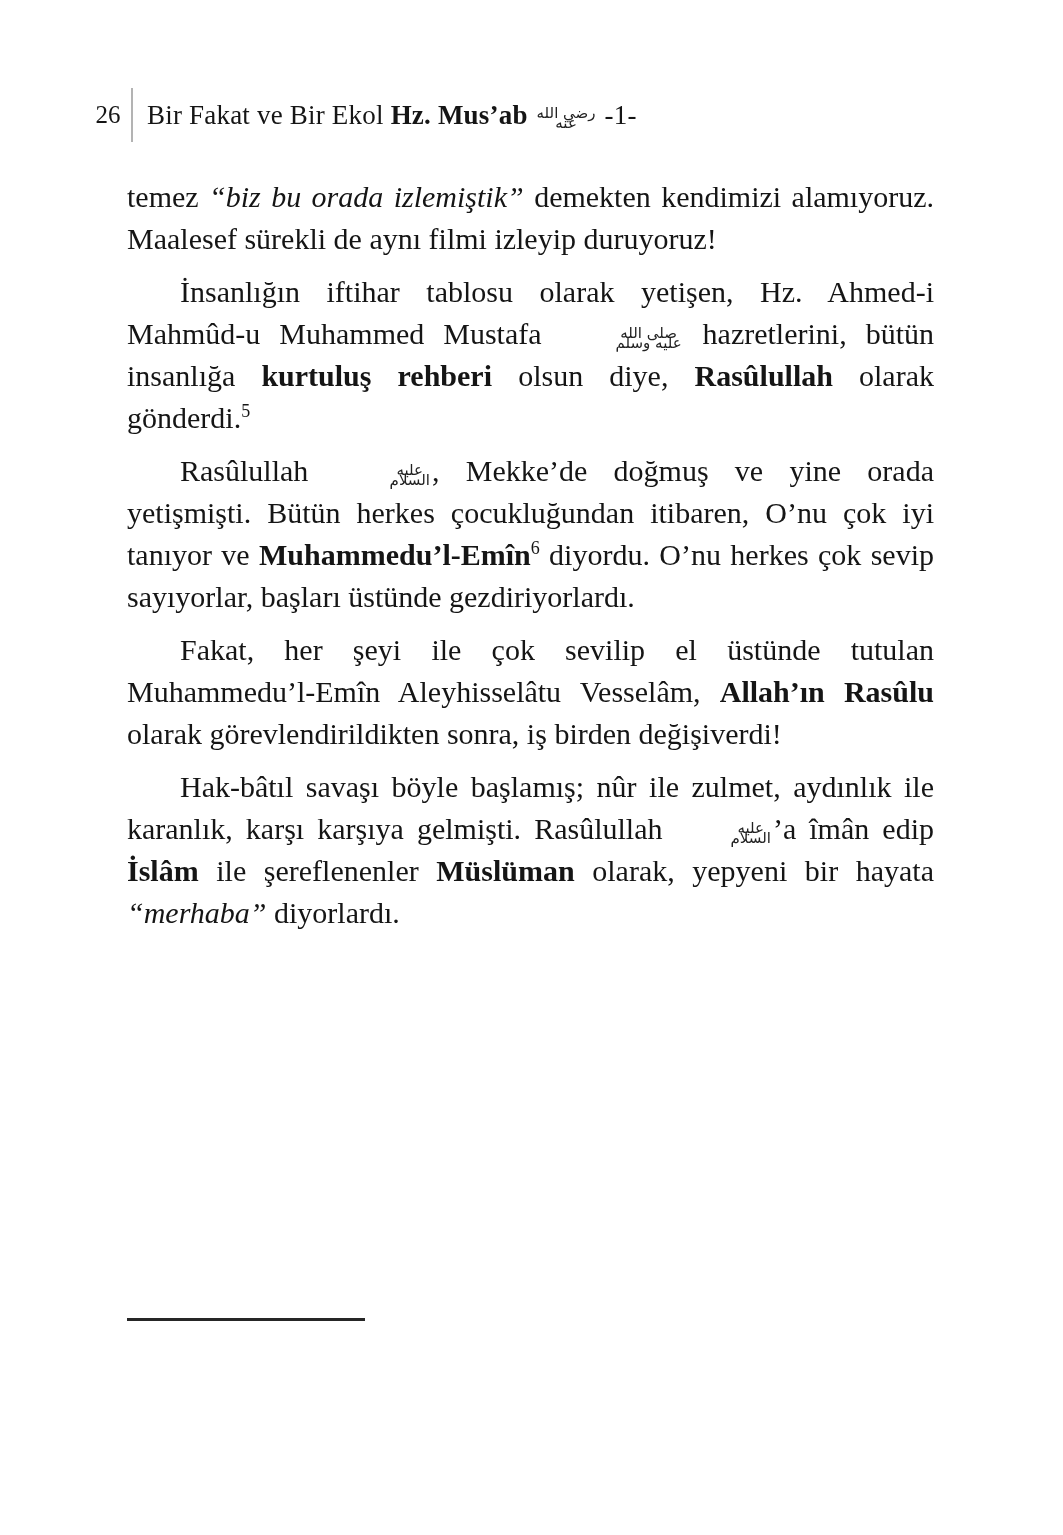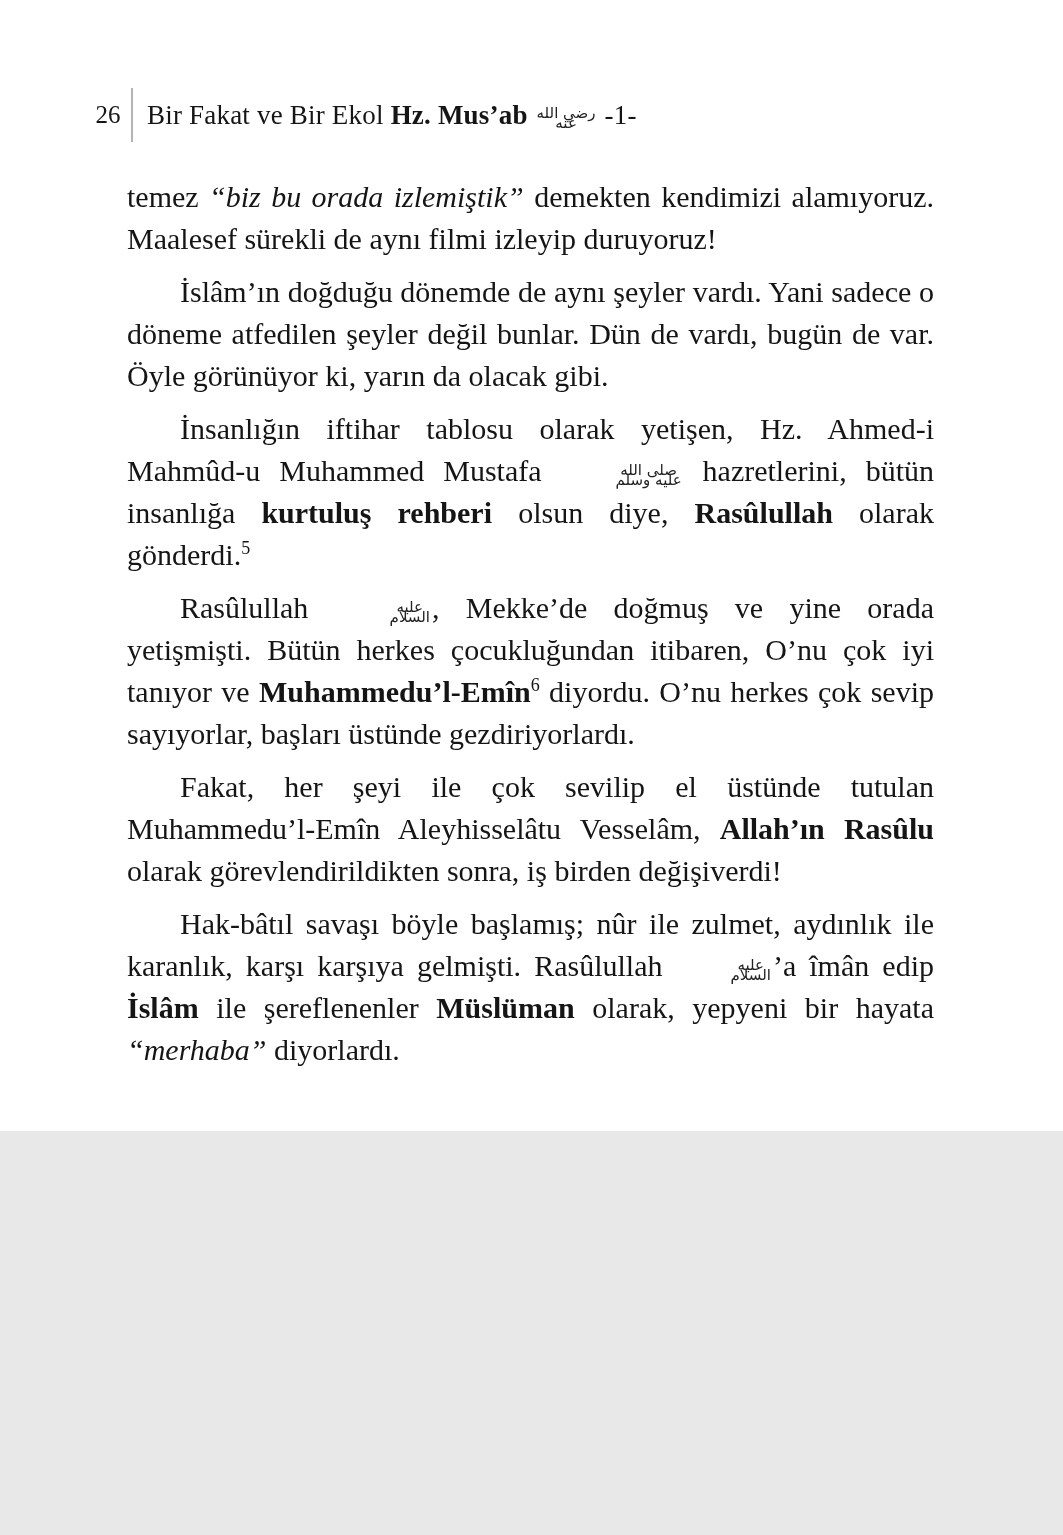--- a/index.html
+++ b/index.html
@@ -1,19 +1,19 @@
 <!DOCTYPE html>
 <html lang="tr"><head>
 <meta charset="utf-8">
 <style>
   html, body { margin: 0; padding: 0; background: #e8e8e8; }
   .page {
     position: relative;
     width: 1063px;
-    height: 1131px;
+    height: 1535px;
     margin: 0 auto;
     background: #ffffff;
     color: #151515;
     font-family: "Liberation Serif", "DejaVu Serif", serif;
     overflow: hidden;
   }
 
   
   .page-header {
     position: absolute;
@@ -105,21 +105,20 @@
   <header class="page-header">
     <span class="page-number">26</span>
     <span class="header-divider"></span>
     <span class="header-title"><span>Bir Fakat ve Bir Ekol </span><span class="bold">Hz. Mus’ab</span>
       <span class="calligraphy"><span class="cal-line">رضي الله</span><span class="cal-line">عنه</span></span><span> -1-</span>
     </span>
   </header>
 
   <main class="body-text" id="body-text">
       <p class="para"><span class="seg-n">temez </span><span class="seg-i">“biz bu orada izlemiştik”</span><span class="seg-n"> demekten kendimizi alamıyoruz. Maalesef sürekli de aynı filmi izleyip duruyoruz!</span></p>
-      <p class="para indent"><span class="seg-n">İslâm’ın doğduğu dönemde de aynı şeyler vardı. Yani sadece o döneme atfedilen şeyler değil bunlar. Dün de vardı, bugün de var. Öyle görünüyor ki, yarın da olacak gibi.</span></p>
       <p class="para indent"><span class="seg-n">İnsanlığın iftihar tablosu olarak yetişen, Hz. Ahmed-i Mahmûd-u Muhammed Mustafa </span><span class="calligraphy"><span class="cal-line">صلى الله</span><span class="cal-line">عليه وسلم</span></span><span class="seg-n"> hazretlerini, bütün insanlığa </span><span class="seg-b">kurtuluş rehberi</span><span class="seg-n"> olsun diye, </span><span class="seg-b">Rasûlullah</span><span class="seg-n"> olarak gönderdi.</span><sup class="seg-sup">5</sup></p>
       <p class="para indent"><span class="seg-n">Rasûlullah </span><span class="calligraphy"><span class="cal-line">عليه</span><span class="cal-line">السلام</span></span><span class="seg-n">, Mekke’de doğmuş ve yine orada yetişmişti. Bütün herkes çocukluğundan itibaren, O’nu çok iyi tanıyor ve </span><span class="seg-b">Muhammedu’l-Emîn</span><sup class="seg-sup">6</sup><span class="seg-n"> diyordu. O’nu herkes çok sevip sayıyorlar, başları üstünde gezdiriyorlardı.</span></p>
       <p class="para indent"><span class="seg-n">Fakat, her şeyi ile çok sevilip el üstünde tutulan Muhammedu’l-Emîn Aleyhisselâtu Vesselâm, </span><span class="seg-b">Allah’ın Rasûlu</span><span class="seg-n"> olarak görevlendirildikten sonra, iş birden değişiverdi!</span></p>
       <p class="para indent"><span class="seg-n">Hak-bâtıl savaşı böyle başlamış; nûr ile zulmet, aydınlık ile karanlık, karşı karşıya gelmişti. Rasûlullah </span><span class="calligraphy"><span class="cal-line">عليه</span><span class="cal-line">السلام</span></span><span class="seg-n">’a îmân edip </span><span class="seg-b">İslâm</span><span class="seg-n"> ile şereflenenler </span><span class="seg-b">Müslüman</span><span class="seg-n"> olarak, yepyeni bir hayata </span><span class="seg-i">“merhaba”</span><span class="seg-n"> diyorlardı.</span></p>
     </main>
 
   <footer class="footnotes">
     <div class="footnote-rule"></div>
   </footer>
 

